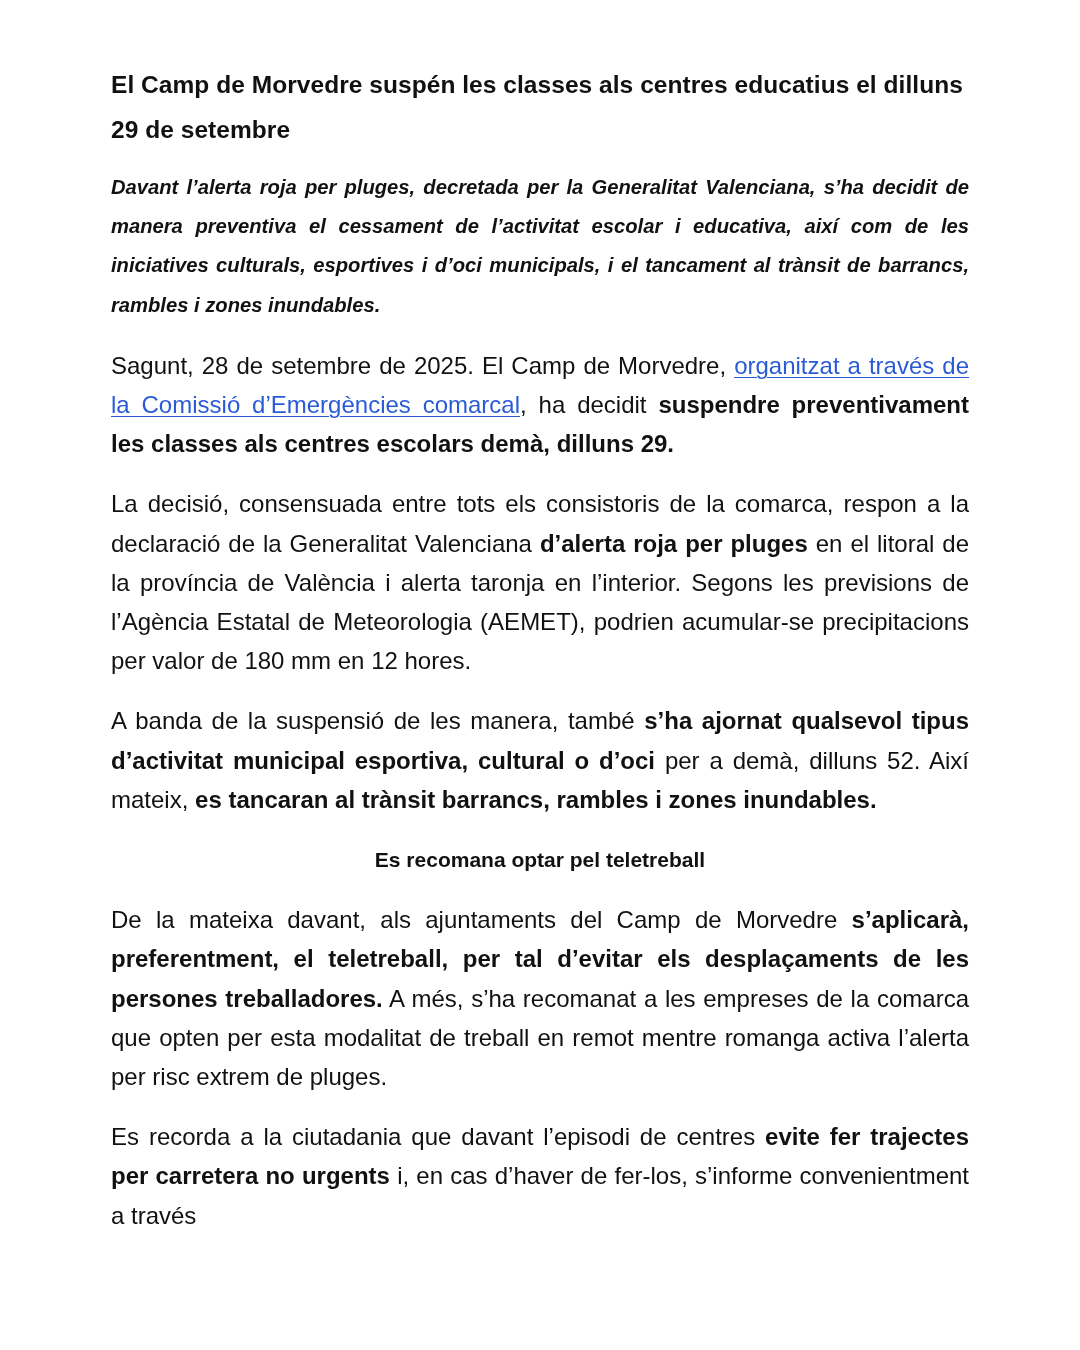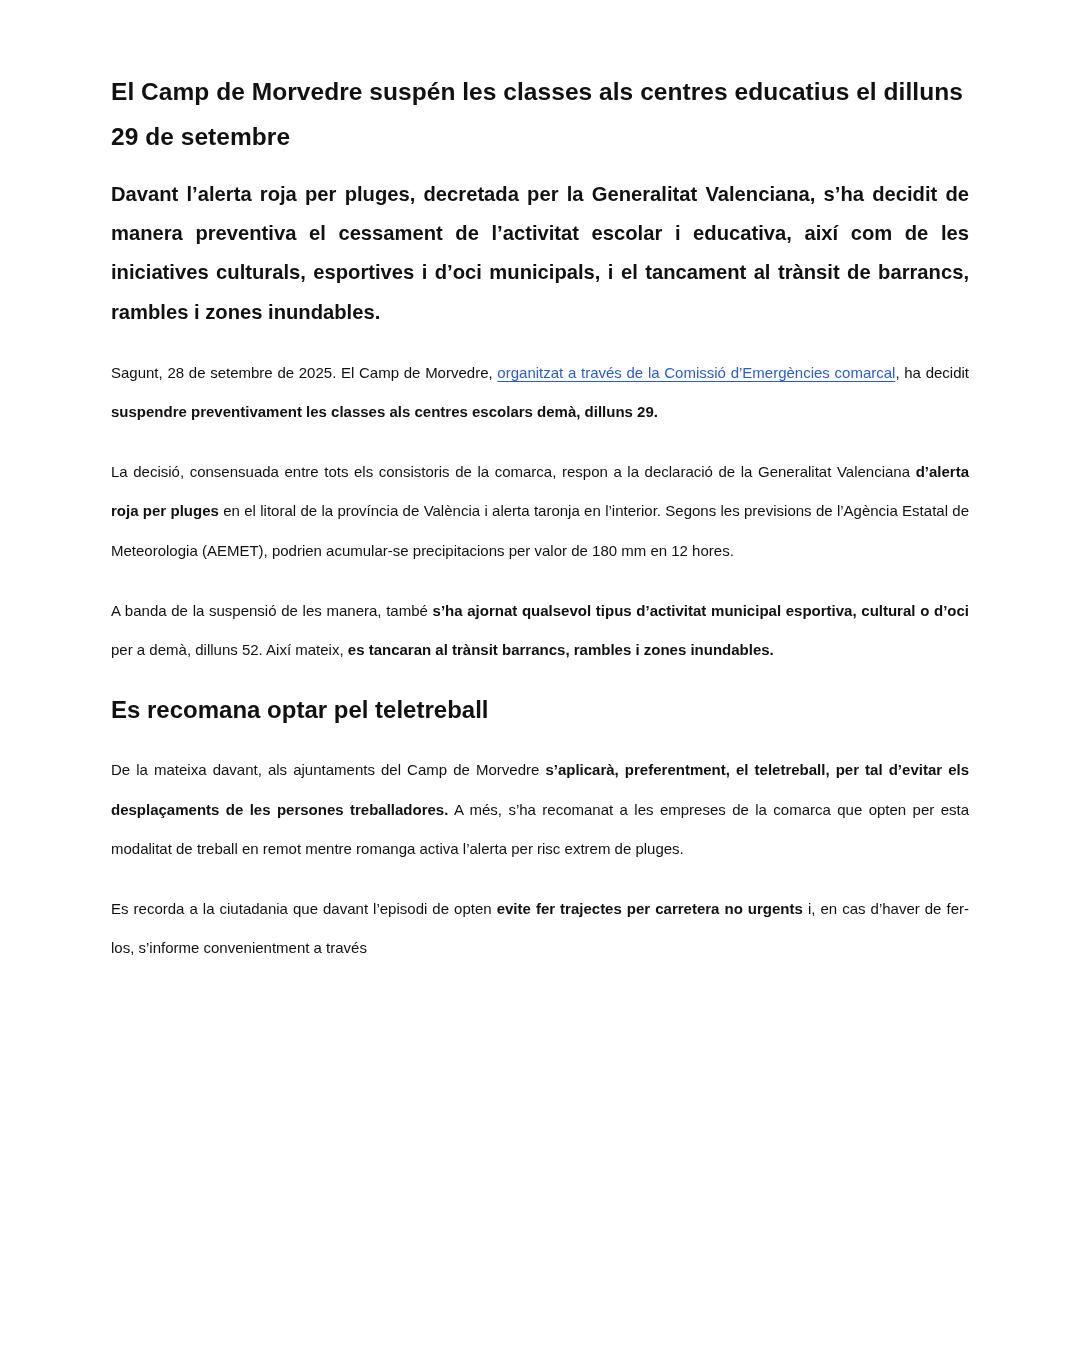--- a/index.html
+++ b/index.html
@@ -11,48 +11,50 @@
       width: 1080px;
       height: 1350px;
       overflow: hidden;
       position: relative;
       font-family: "Liberation Sans", sans-serif;
       color: #111111;
     }
     .page {
       position: absolute;
       left: 111px;
-      top: 69px;
+      top: 62px;
       width: 858px;
     }
     .title {
       font-size: 24.5px;
       font-weight: bold;
       line-height: 45px;
       margin: 0 0 16px 0;
       letter-spacing: 0.05px;
     }
     .lead {
       font-size: 20.2px;
       font-weight: bold;
       line-height: 39.2px;
       text-align: justify;
       margin: 0 0 21px 0;
+      font-style: italic;
     }
     .para {
-      font-size: 15px;
+      font-size: 24px;
       line-height: 39.2px;
       text-align: justify;
       margin: 0 0 21px 0;
     }
     .subhead {
-      font-size: 24px;
+      font-size: 21px;
       font-weight: bold;
       line-height: 39.2px;
       margin: 0 0 21px 0;
+      text-align: center;
     }
     b { font-weight: bold; }
     a.link {
       color: #2a5bd7;
       text-decoration: underline;
       text-underline-offset: 3px;
       text-decoration-thickness: 1px;
     }
   </style>
 </head>
@@ -68,15 +70,15 @@
 
   <p class="para"><span>La decisió, consensuada entre tots els consistoris de la comarca, respon a la declaració de la Generalitat Valenciana </span><b>d’alerta roja per pluges</b><span> en el litoral de la província de València i alerta taronja en l’interior. Segons les previsions de l’Agència Estatal de Meteorologia (AEMET), podrien acumular-se precipitacions per valor de 180 mm en 12 hores.</span></p>
 
   <p class="para"><span>A banda de la suspensió de les manera, també </span><b>s’ha ajornat qualsevol tipus d’activitat municipal esportiva, cultural o d’oci</b><span> per a demà, dilluns 52. Així mateix, </span><b>es tancaran al trànsit barrancs, rambles i zones inundables.</b></p>
 
   <h2 class="subhead">Es recomana optar pel teletreball</h2>
 
   <p class="para"><span>De la mateixa davant, als ajuntaments del Camp de Morvedre </span><b>s’aplicarà, preferentment, el teletreball, per tal d’evitar els desplaçaments de les persones treballadores.</b><span> A més, s’ha recomanat a les empreses de la comarca que opten per esta modalitat de treball en remot mentre romanga activa l’alerta per risc extrem de pluges.</span></p>
 
 
-  <p class="para"><span>Es recorda a la ciutadania que davant l’episodi de opten </span><b>evite fer trajectes per carretera no urgents</b><span> i, en cas d’haver de fer-los, s’informe convenientment a través</span></p>
+  <p class="para"><span>Es recorda a la ciutadania que davant l’episodi de centres </span><b>evite fer trajectes per carretera no urgents</b><span> i, en cas d’haver de fer-los, s’informe convenientment a través</span></p>
 
 </div>
 
 </body></html>

